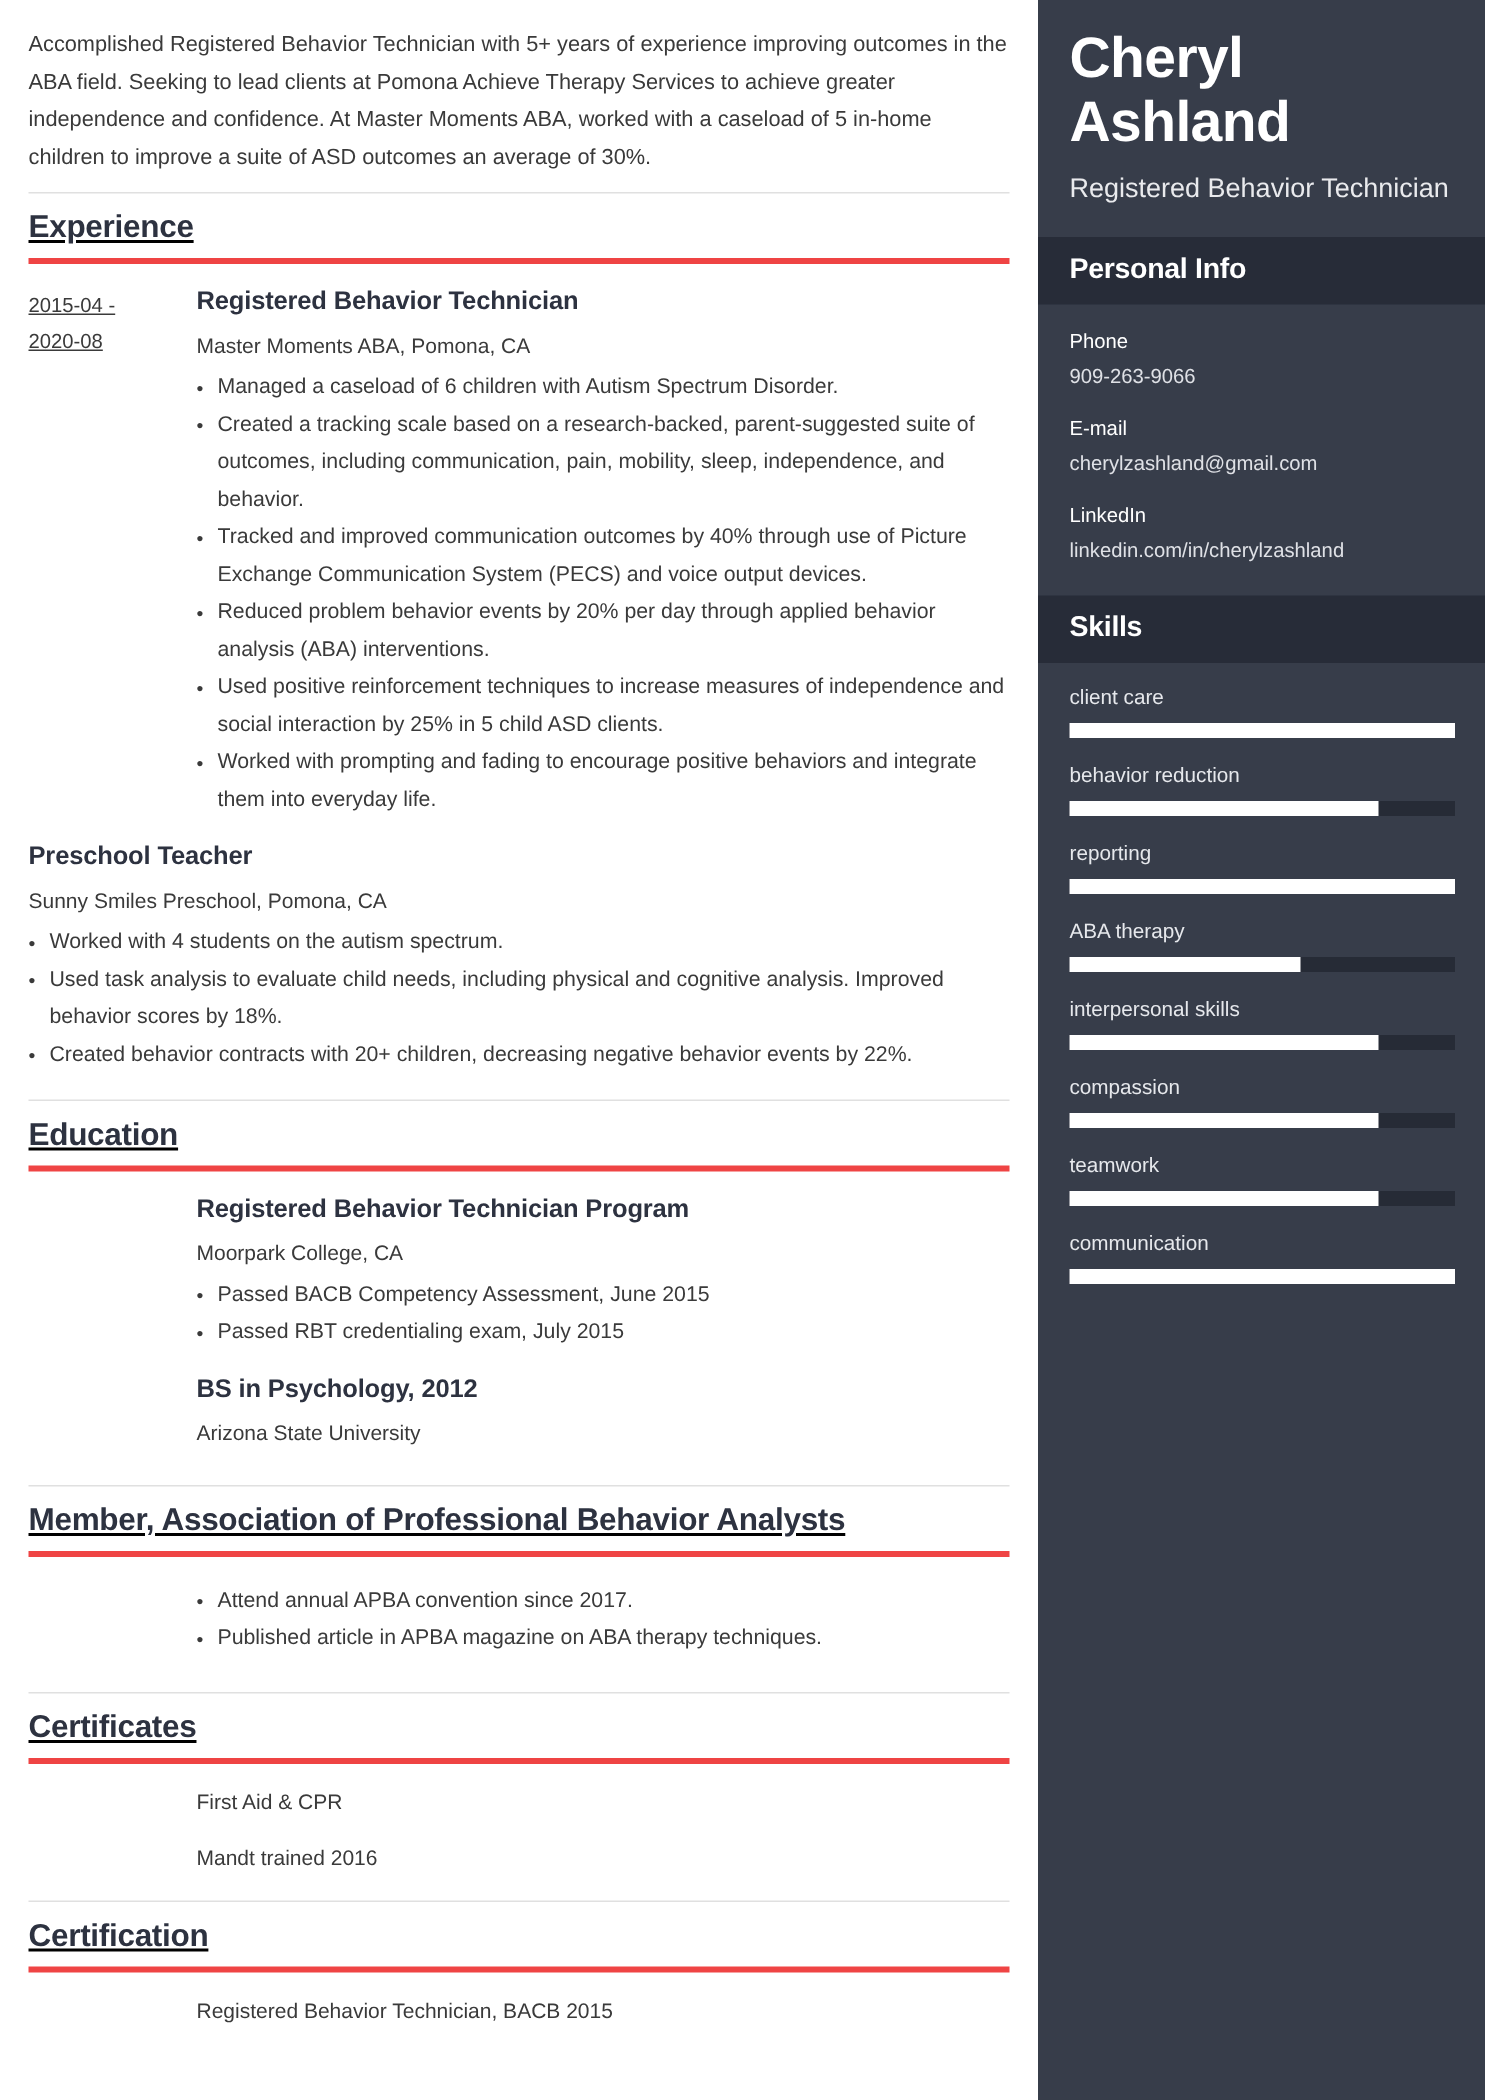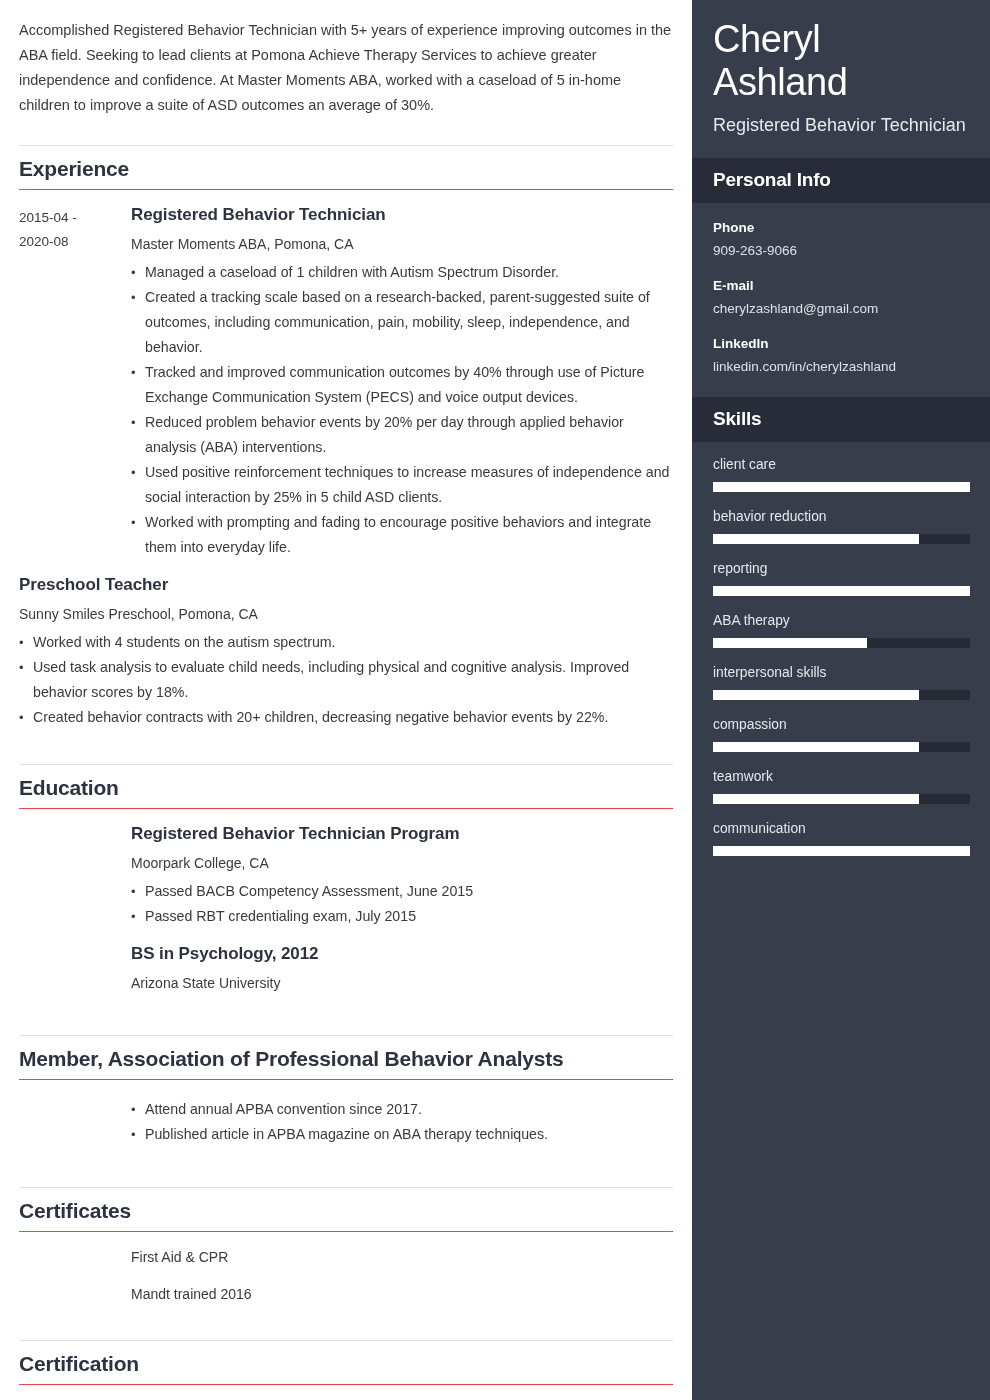--- a/index.html
+++ b/index.html
@@ -36,23 +36,24 @@
     color: #3a3a3a;
     padding-top: 18px;
     padding-bottom: 7px;
     text-align: left;
   }
 
   .section { position: relative; }
 
   .section-head {
     border-top: 1px solid #e0e0e0;
-    border-bottom: 1px solid #ef4444;
+    border-bottom: 4px solid #ef4444;
     padding: 10px 0 8px 0;
-    margin-top: 20px;
+    margin-top: 3px;
+    text-decoration: underline;
   }
 
   .section-head h2 {
     font-size: 21px;
     font-weight: bold;
     color: #2d3240;
     letter-spacing: -0.2px;
     line-height: 25px;
   }
 
@@ -63,20 +64,21 @@
     padding-top: 13px;
   }
 
   .entry-dates {
     width: 112px;
     flex: 0 0 112px;
     font-size: 13.5px;
     line-height: 24px;
     color: #3a3a3a;
     padding-top: 3px;
+    text-decoration: underline;
   }
 
   .entry-body { flex: 1; min-width: 0; }
 
   .entry-title {
     font-size: 17px;
     font-weight: bold;
     color: #2d3240;
     line-height: 24px;
     letter-spacing: -0.1px;
@@ -134,21 +136,21 @@
     height: 1400px;
     background: #373d4a;
     color: #ffffff;
     position: relative;
   }
 
   .sb-header { padding: 18px 21px 20px 21px; }
 
   .sb-name {
     font-size: 38px;
-    font-weight: normal;
+    font-weight: bold;
     line-height: 43px;
     color: #ffffff;
     letter-spacing: -0.4px;
   }
 
   .sb-role {
     font-size: 18px;
     line-height: 26px;
     color: #e9eaed;
     padding-top: 8px;
@@ -167,21 +169,21 @@
     line-height: 26px;
     letter-spacing: -0.2px;
   }
 
   .sb-body { padding: 14px 21px 6px 21px; }
 
   .info-item { padding-bottom: 13px; }
 
   .info-label {
     font-size: 13.5px;
-    font-weight: bold;
+    font-weight: normal;
     color: #ffffff;
     line-height: 21px;
   }
 
   .info-value {
     font-size: 13.5px;
     color: #dfe1e6;
     line-height: 22px;
     padding-top: 2px;
     word-break: break-word;
@@ -225,21 +227,21 @@
       <div class="section-head">
         <h2>Experience</h2>
       </div>
 
       <div class="entry">
         <div class="entry-dates">2015-04 -<br>2020-08</div>
         <div class="entry-body">
           <div class="entry-title">Registered Behavior Technician</div>
           <div class="entry-sub">Master Moments ABA, Pomona, CA</div>
           <ul class="bullets">
-            <li>Managed a caseload of 1 children with Autism Spectrum Disorder.</li>
+            <li>Managed a caseload of 6 children with Autism Spectrum Disorder.</li>
             <li>Created a tracking scale based on a research-backed, parent-suggested suite of outcomes, including communication, pain, mobility, sleep, independence, and behavior.</li>
             <li>Tracked and improved communication outcomes by 40% through use of Picture Exchange Communication System (PECS) and voice output devices.</li>
             <li>Reduced problem behavior events by 20% per day through applied behavior analysis (ABA) interventions.</li>
             <li>Used positive reinforcement techniques to increase measures of independence and social interaction by 25% in 5 child ASD clients.</li>
             <li>Worked with prompting and fading to encourage positive behaviors and integrate them into everyday life.</li>
           </ul>
         </div>
       </div>
 
       <div class="entry">

